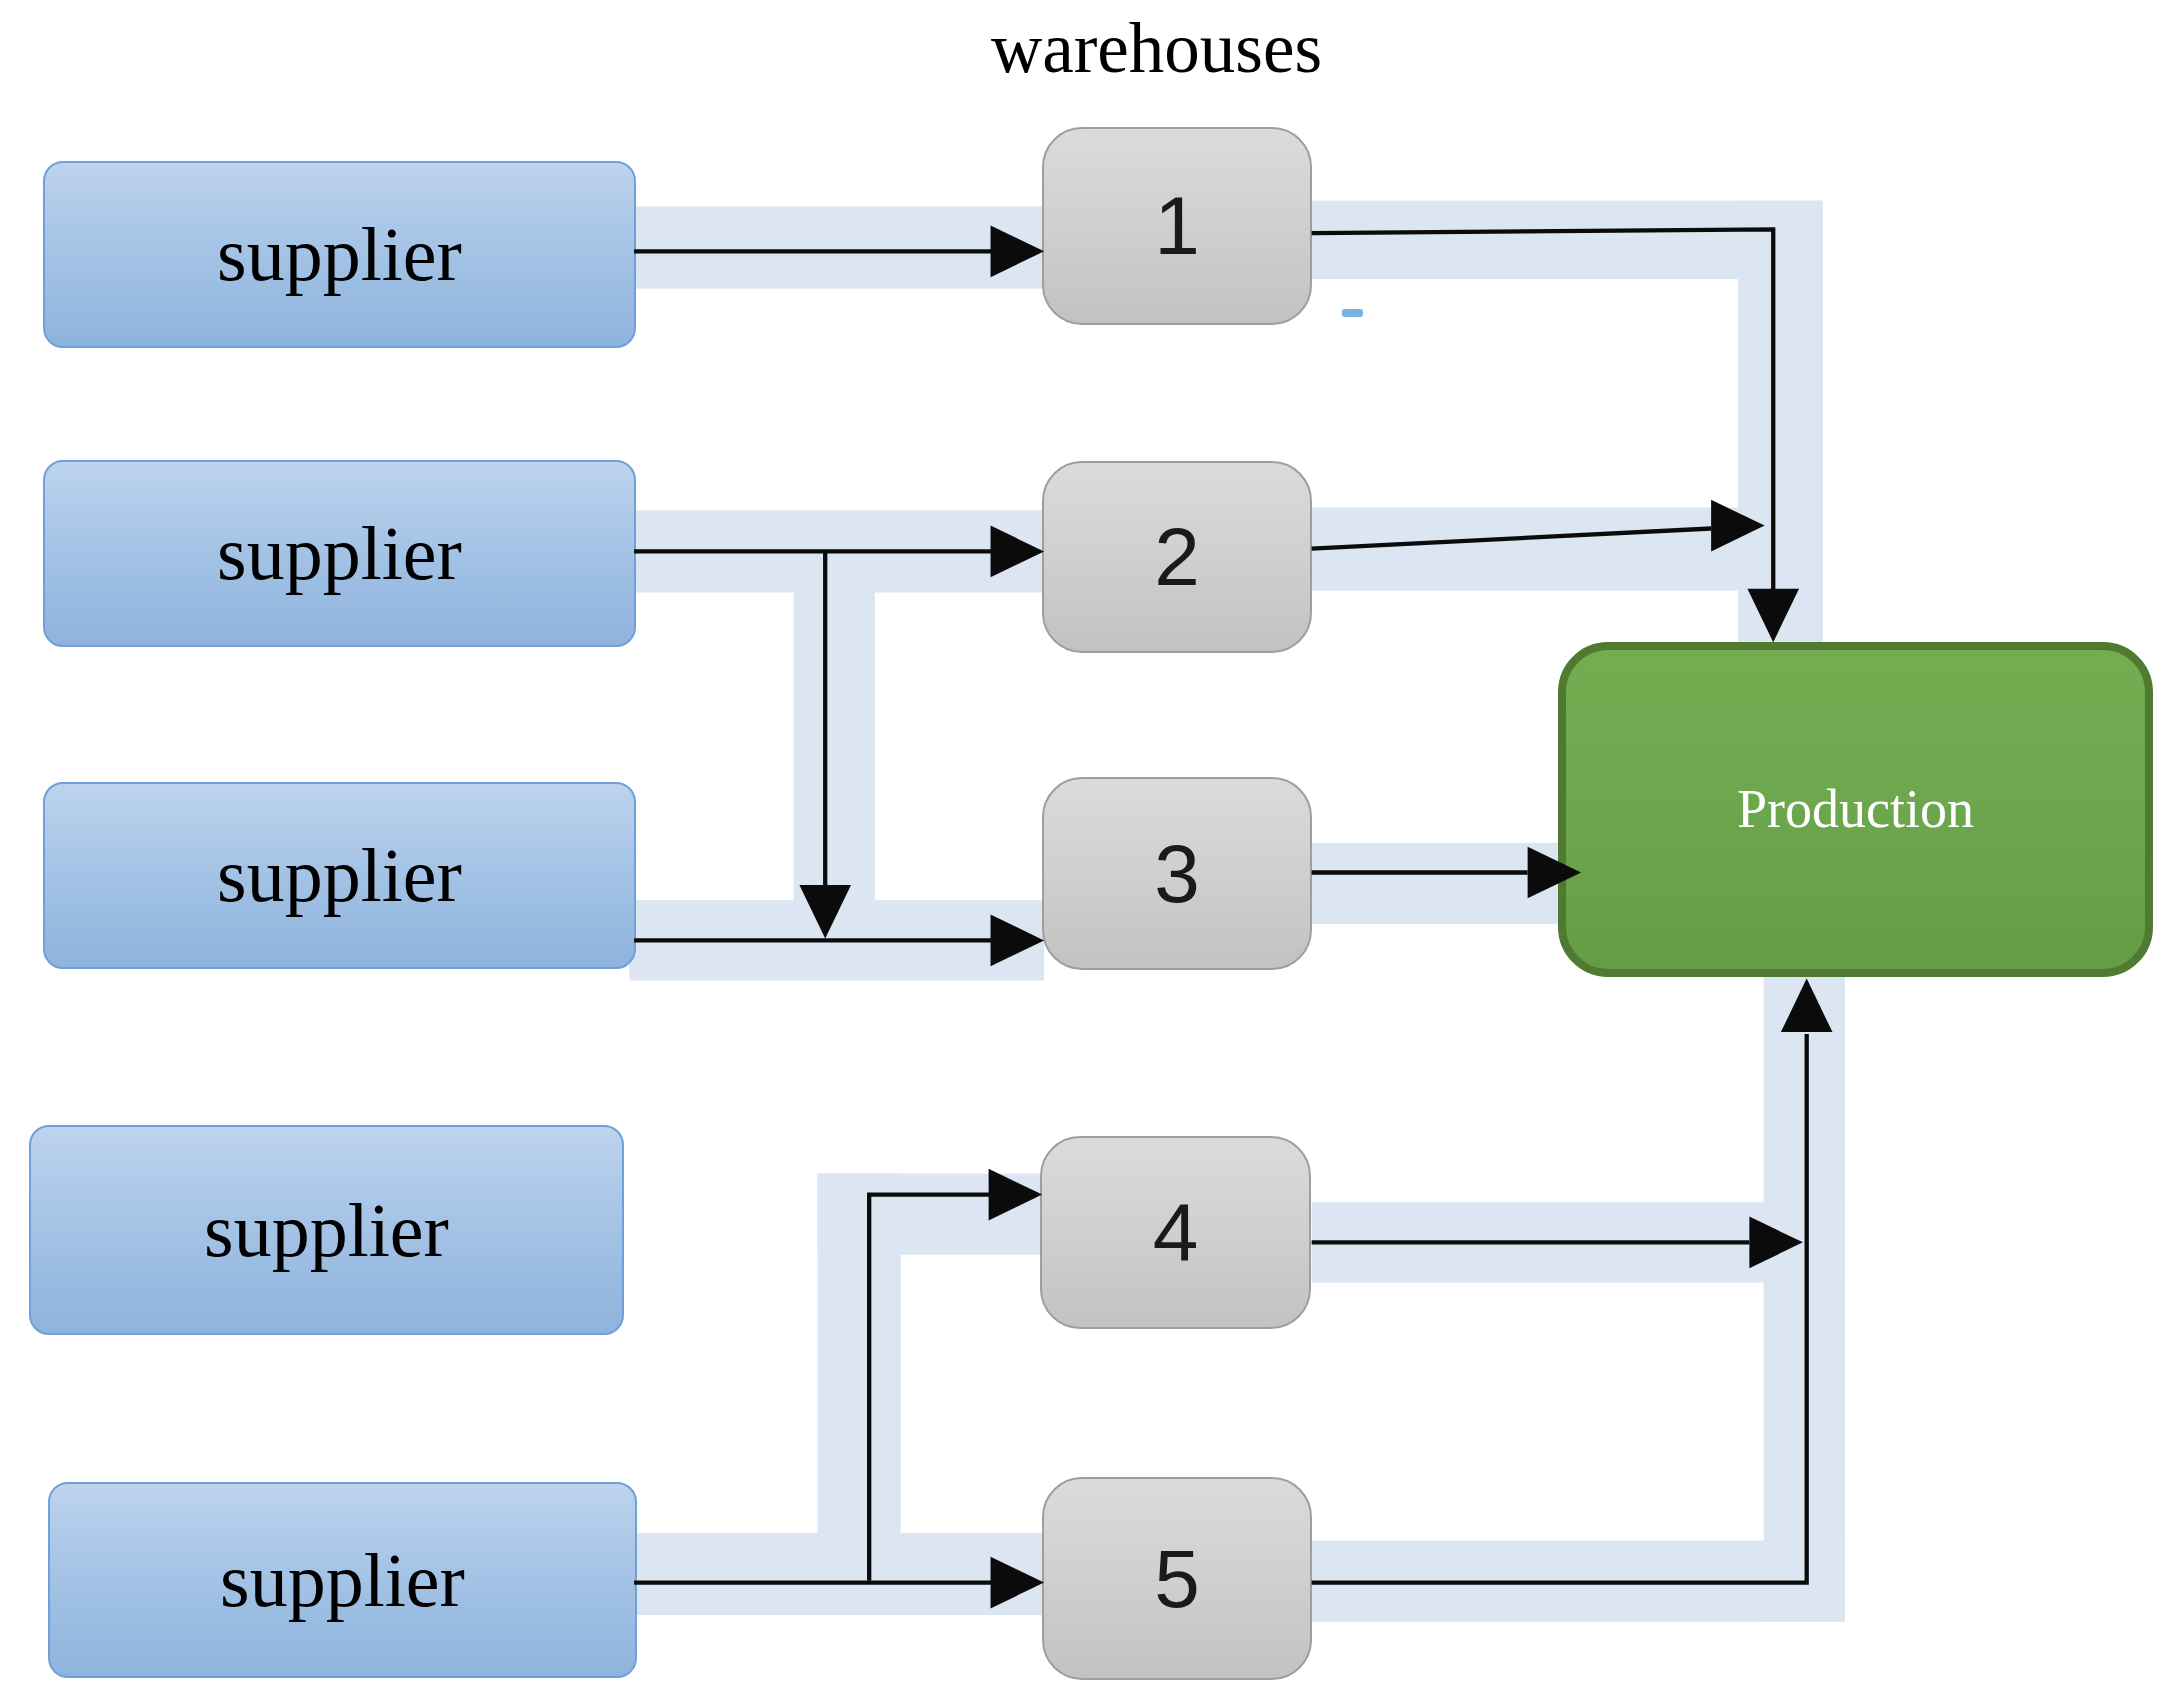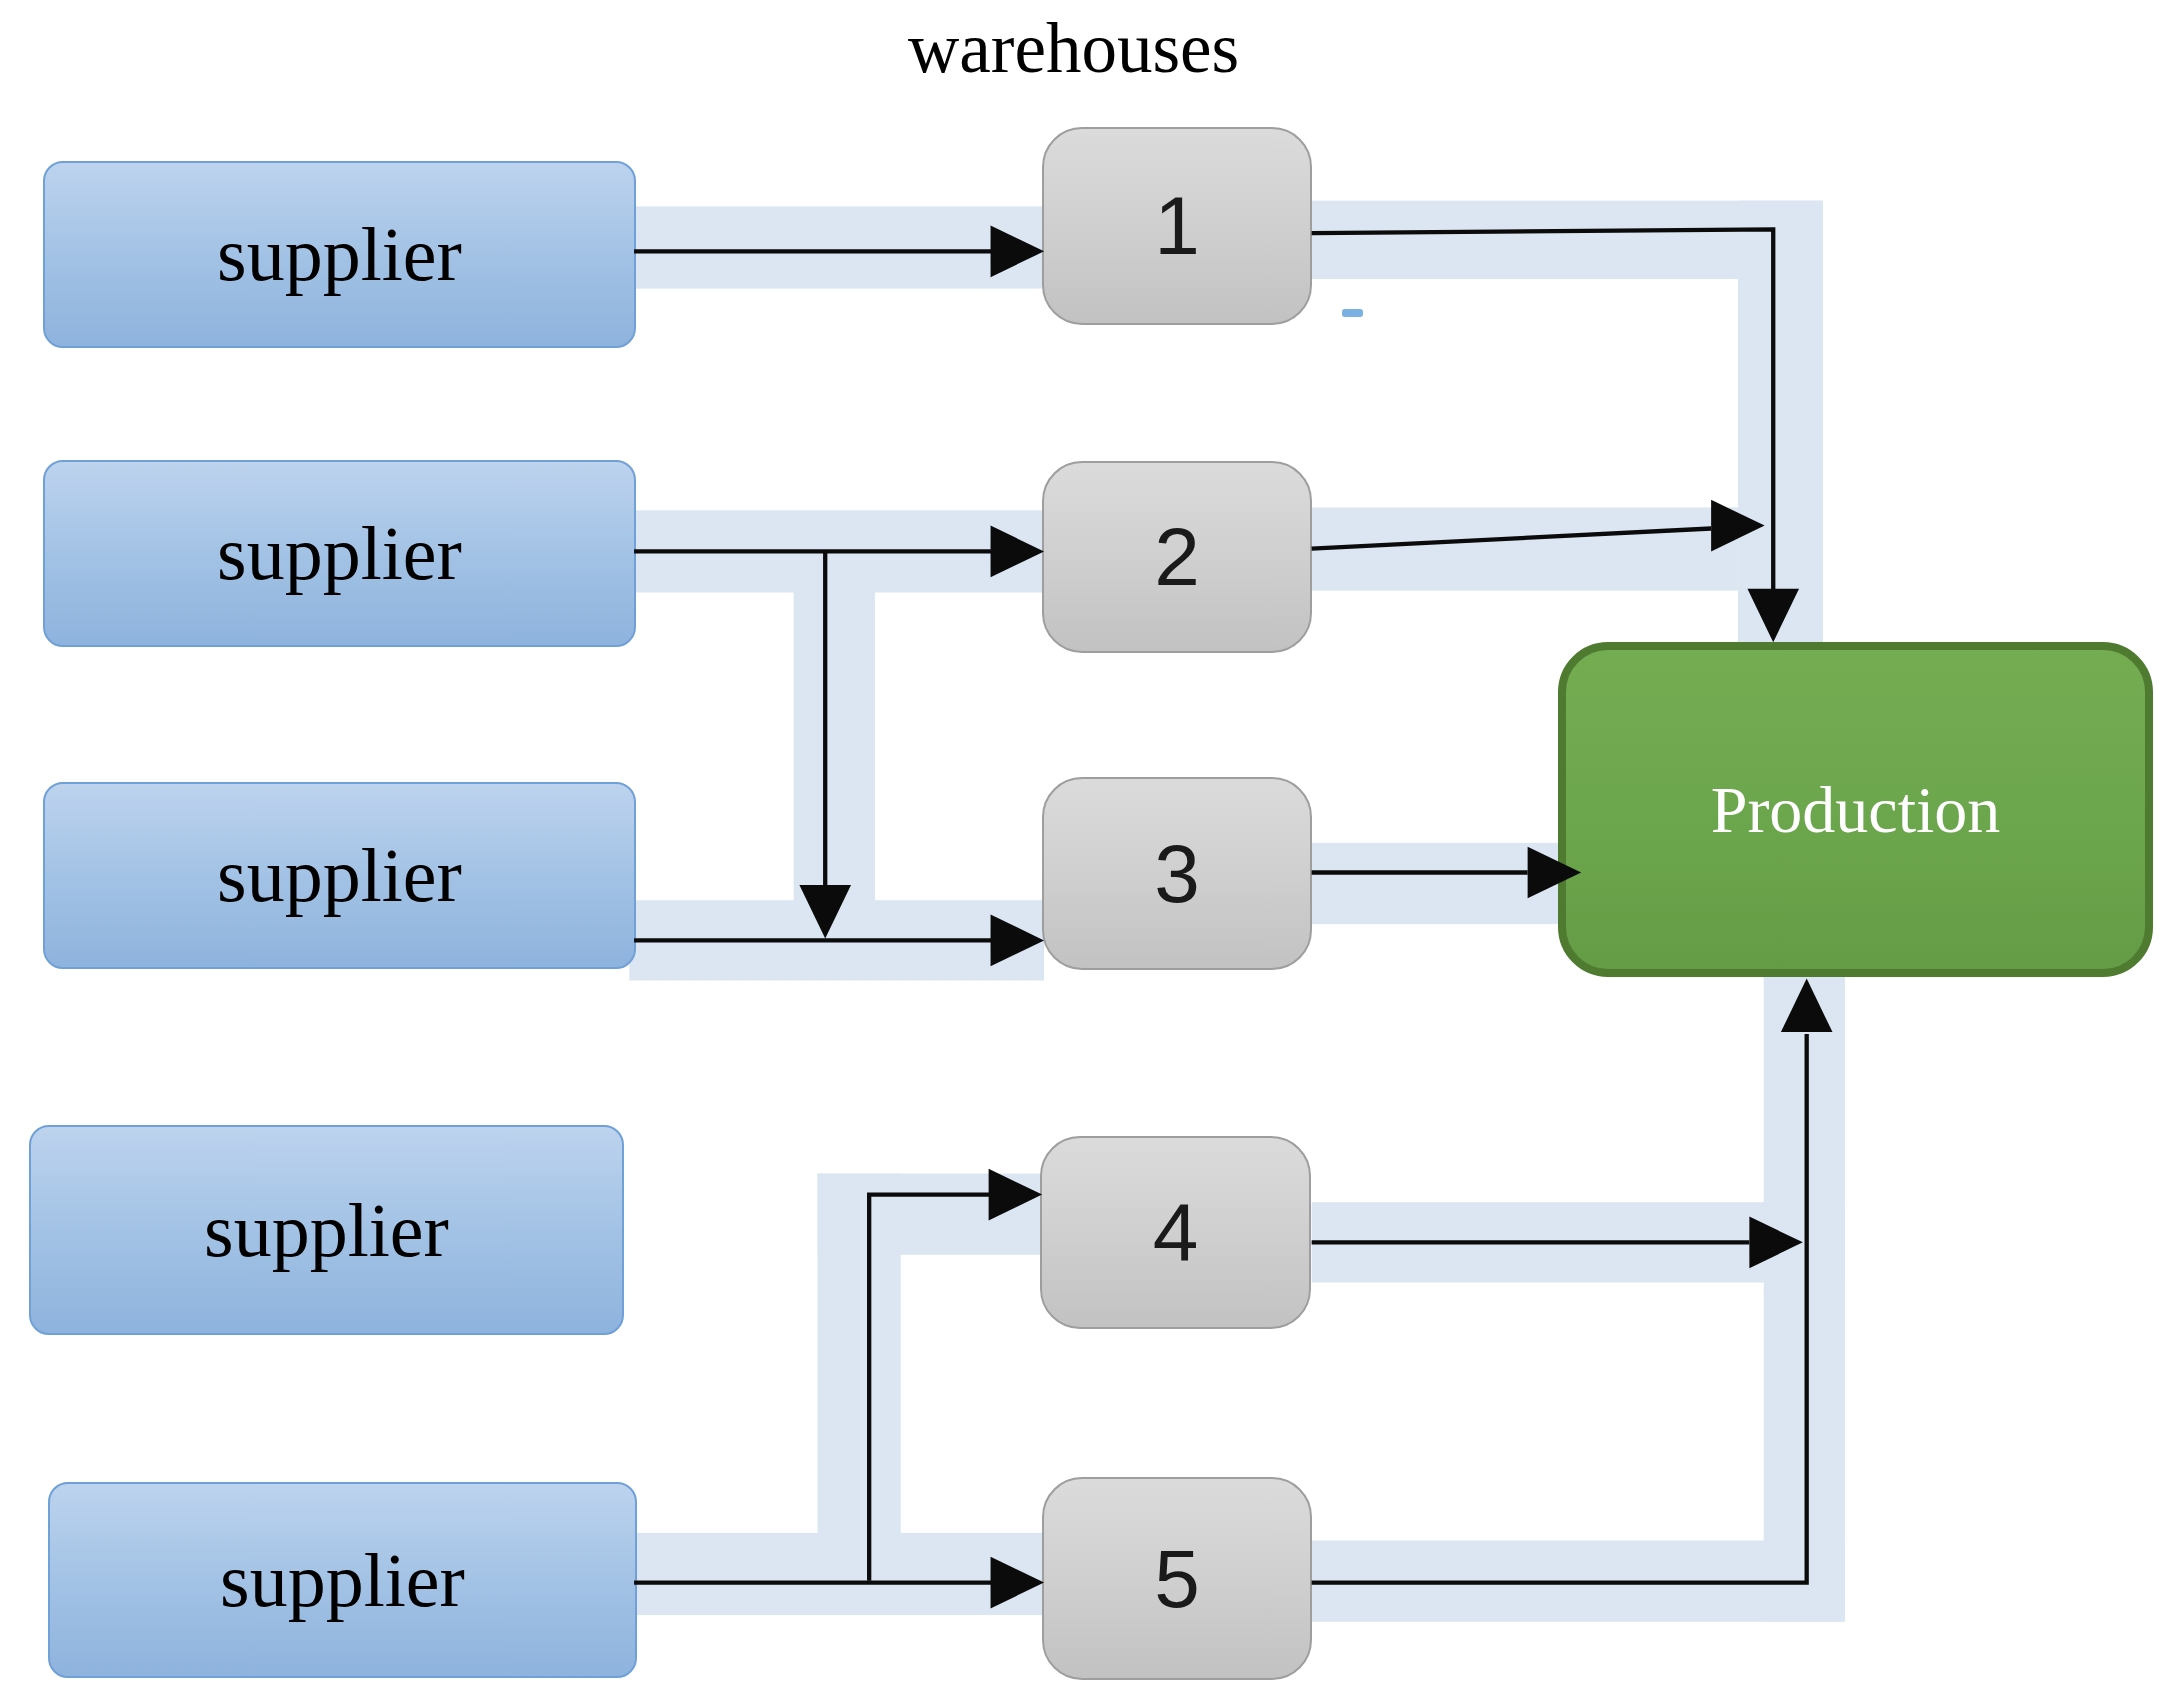--- a/index.html
+++ b/index.html
@@ -14,23 +14,23 @@
     border:2.9px solid #6fa0d7;border-radius:20px;
     font-size:76px;color:#000;}
   .warehouse{z-index:2;
     background:linear-gradient(180deg,#dbdbdb 0%,#cecece 55%,#c2c2c2 100%);
     border:2.9px solid #9e9e9e;border-radius:40px;
     font-family:"Liberation Sans","DejaVu Sans",sans-serif;
     font-size:82px;color:#1a1a1a;}
   .production{z-index:3;
     background:linear-gradient(180deg,#74ac52 0%,#6ca64c 55%,#649c45 100%);
     border:8.6px solid #4e7b2f;border-radius:50px;
-    color:#ffffff;font-size:66px;text-align:right;line-height:1.5;
+    color:#ffffff;font-size:54px;text-align:right;line-height:1.5;
     flex-direction:row;}
-  .title{position:absolute;left:908px;top:7.6px;width:497px;
+  .title{position:absolute;left:908px;top:7.6px;width:497px;text-align:center;
     font-size:71px;color:#000;z-index:2;}
   .dash{position:absolute;left:1342px;top:309px;width:21px;height:7.6px;
     background:#7ab1e3;border-radius:2.9px;z-index:3;}
   
   .s1{left:43px;top:161px;width:593px;height:187px;}
   .s2{left:43px;top:460px;width:593px;height:187px;}
   .s3{left:43px;top:782px;width:593px;height:187px;}
   .s4{left:29px;top:1125px;width:595px;height:210px;}
   .s5{left:48px;top:1482px;width:589px;height:196px;}
   .w1{left:1042px;top:127px;width:270px;height:198px;}

